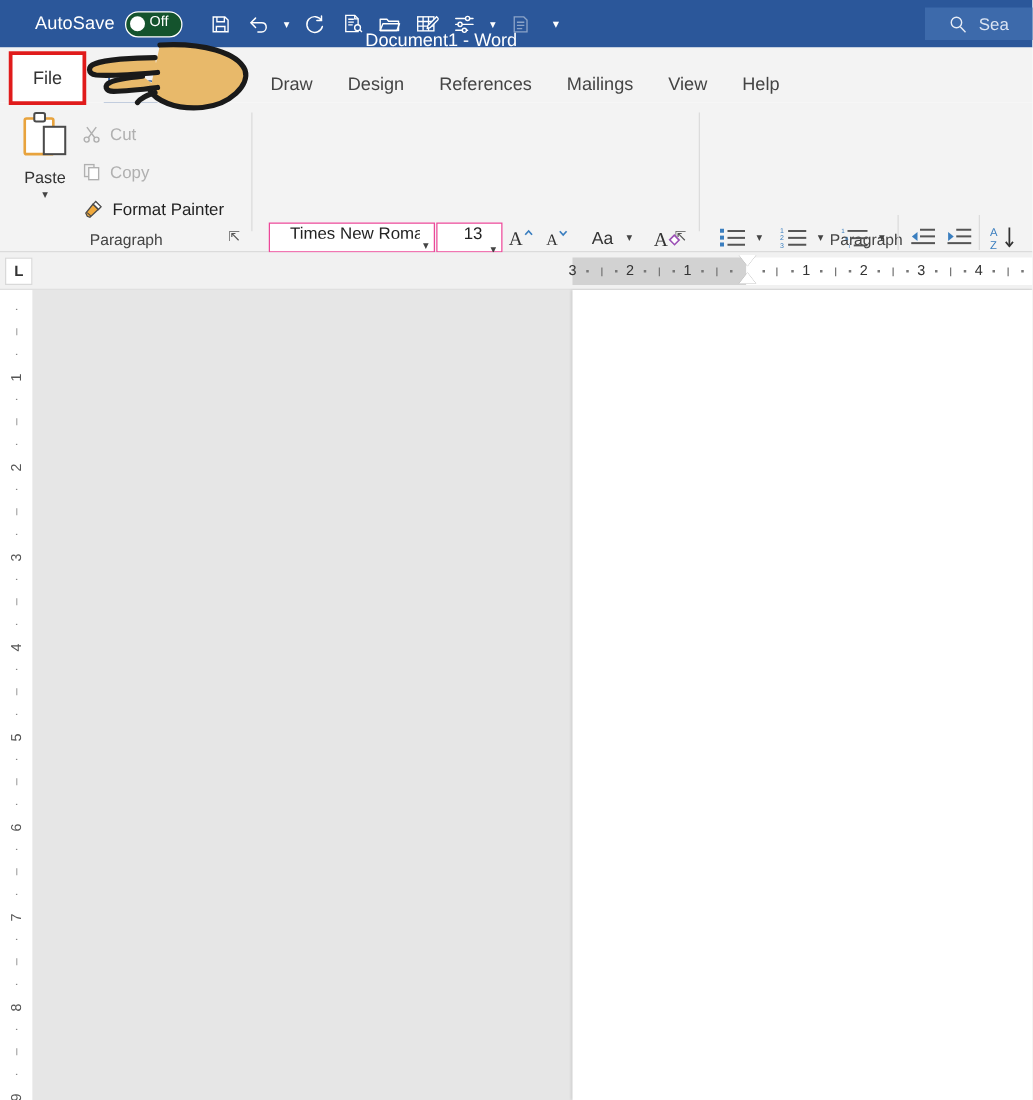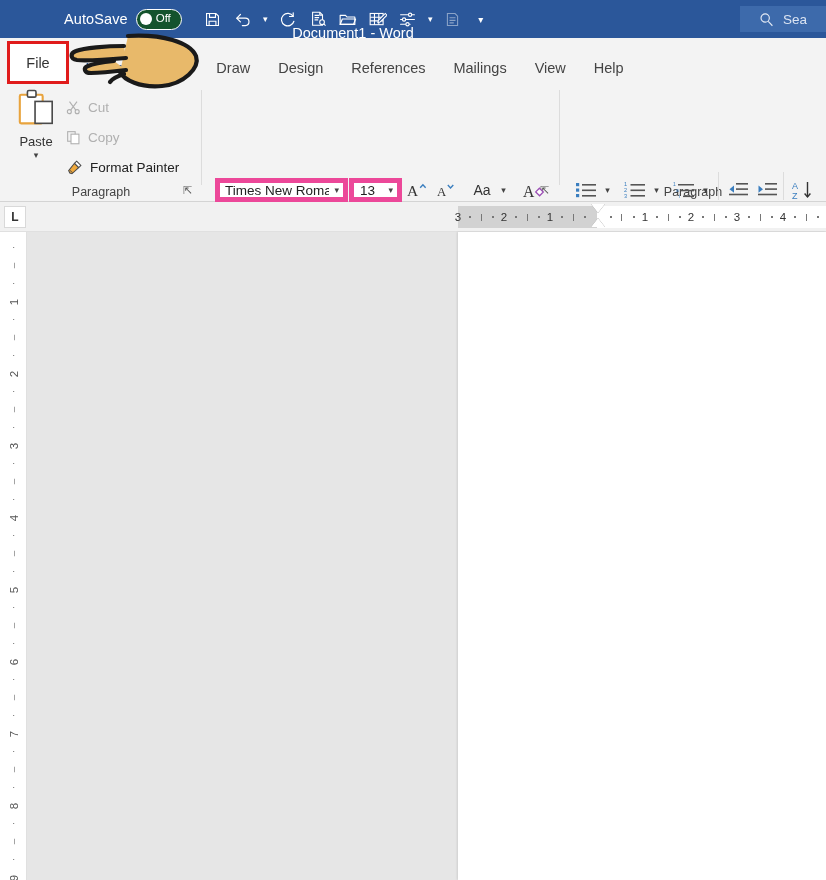--- a/index.html
+++ b/index.html
@@ -9,21 +9,21 @@
     overflow: hidden;
     background: #ffffff;
   }
   #app { position: relative; width: 826px; height: 880px; }
 
   
   .titlebar {
     position: absolute; top: 0; left: 0;
     width: 826px; height: 38px;
     background: #2b579a;
-    display: flex; align-items: center; padding-left: 36px;
+    display: flex; align-items: center;
   }
   .autosave-wrap { display: flex; align-items: center; margin-left: 28px; gap: 8px; }
   .autosave-label { color: #ffffff; font-size: 14.5px; letter-spacing: .1px; }
   .toggle {
     width: 46px; height: 21px; border-radius: 11px;
     border: 1.6px solid #ffffff; background: #14532d;
     display: flex; align-items: center; padding: 0 3px; gap: 4px;
   }
   .toggle .knob { width: 12px; height: 12px; border-radius: 50%; background: #ffffff; flex: none; }
   .toggle .state { color: #ffffff; font-size: 11.5px; line-height: 1; }
@@ -118,22 +118,22 @@
     position: absolute; left: 66px;
     height: 26px; display: flex; align-items: center; gap: 7px;
     font-size: 13.5px;
   }
   .cb-item.dim { color: #b0b0b0; }
   .cb-item.on { color: #222222; }
 
   
   .fontname-box, .fontsize-box {
     position: absolute; height: 24px;
-    background: #ffffff; border: 5px solid #ec4899;
-    display: flex; align-items: center; font-size: 13.5px; color: #222;
+    background: #ffffff; border: 1px solid #ec4899;
+    display: flex; align-items: center; font-size: 13.5px; color: #222; flex-direction: column;
   }
   .fontname-box { left: 215px; top: 96px; width: 133px; padding-left: 5px; }
   .fontsize-box { left: 349px; top: 96px; width: 53px; padding-left: 6px; }
   .fb-caret { margin-left: auto; margin-right: 4px; font-size: 9px; color: #444; }
   .fname-txt { overflow: hidden; white-space: nowrap; max-width: 104px; }
 
   .ic {
     position: absolute;
     display: flex; align-items: center; justify-content: center;
     height: 26px;

